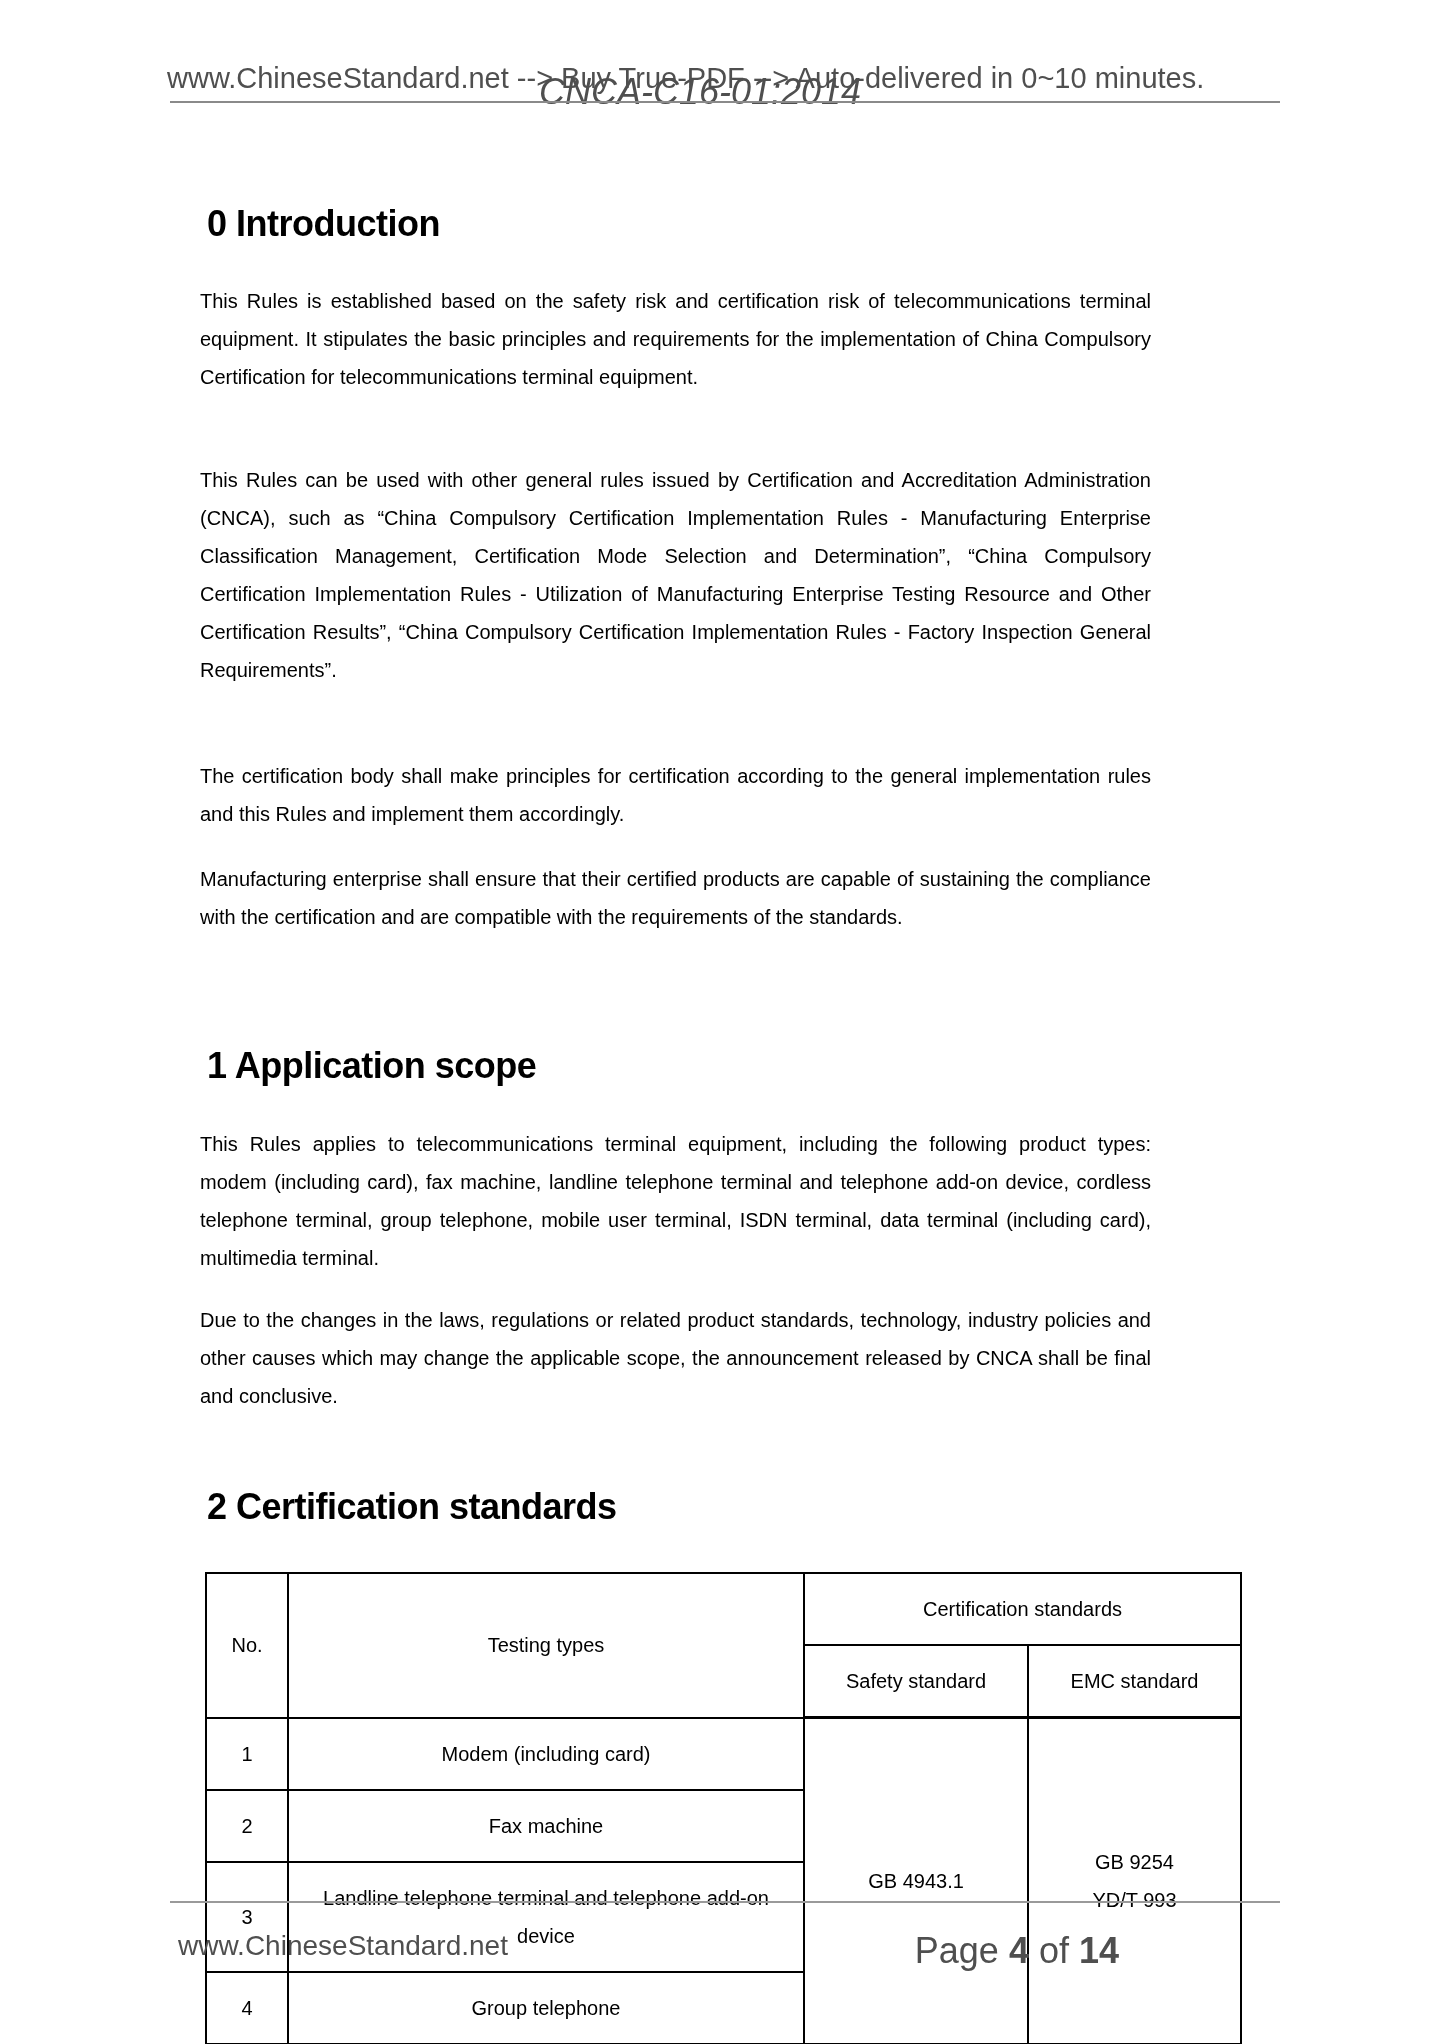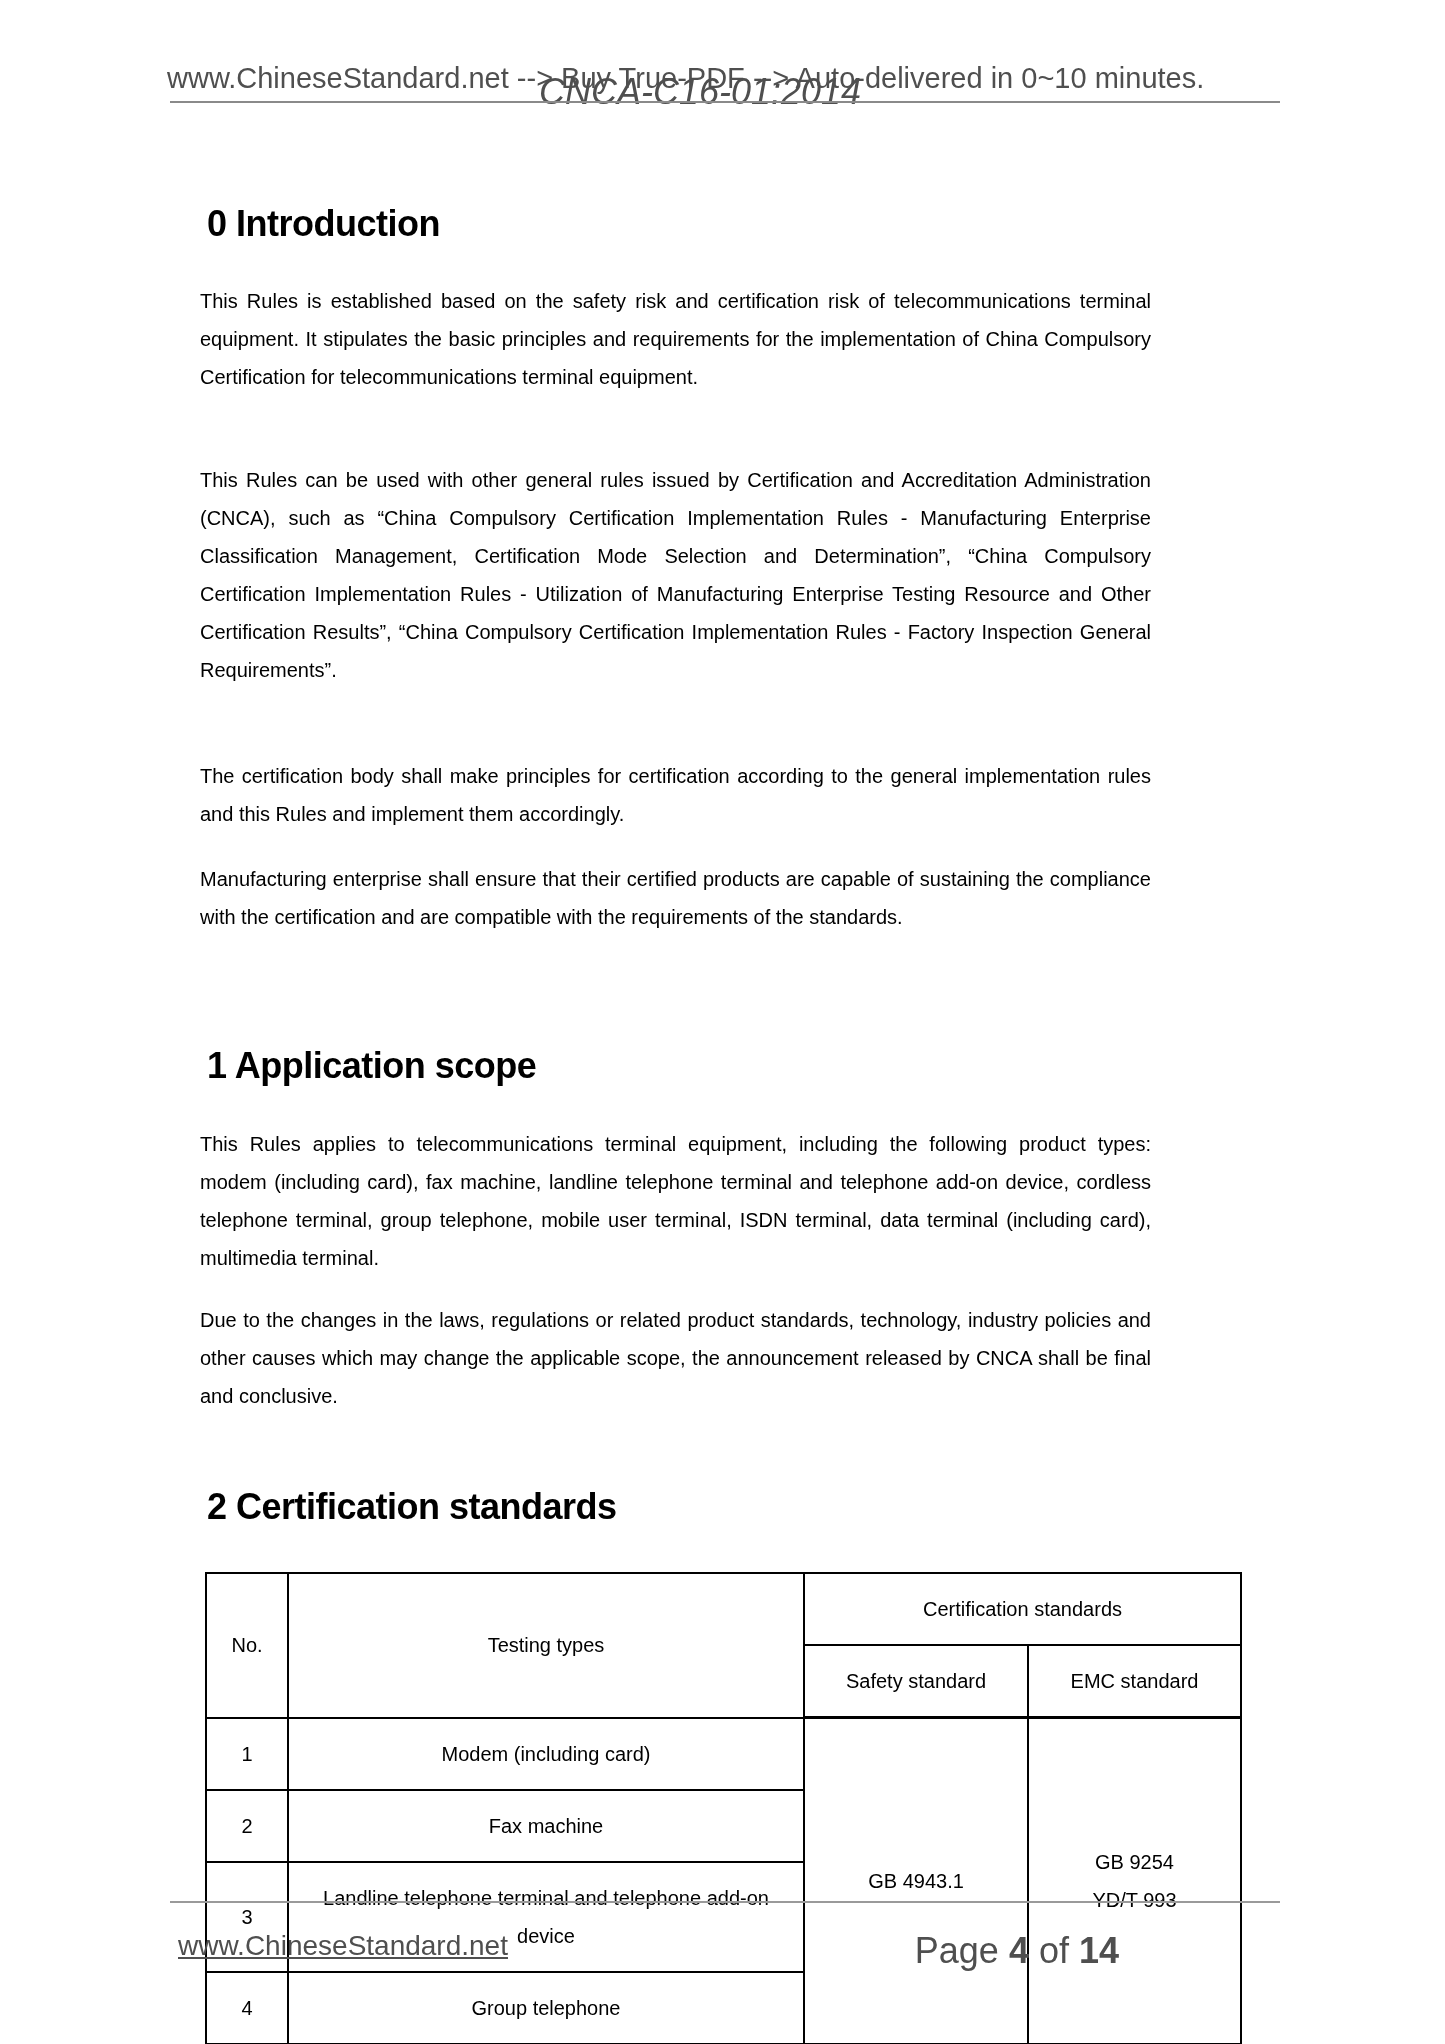--- a/index.html
+++ b/index.html
@@ -70,21 +70,21 @@
   .cert-table tr.subhead td{border-bottom-width:3px;}
   .emc-line{line-height:38px;}
   
   .footer-rule{
     position:absolute; left:170px; top:1901px;
     width:1110px; height:2px; background:#9a9a9a;
   }
   .footer-site{
     position:absolute; left:178px; top:1930px;
     font-size:28px; color:var(--muted);
-    text-decoration:underline; white-space:nowrap;
+    white-space:nowrap;
   }
   .footer-page{
     position:absolute; right:172px; top:1930px;
     font-size:36px; color:var(--muted); white-space:nowrap;
   }
   .footer-page .b{font-weight:bold;}
 </style>
 </head>
 <body>
 

